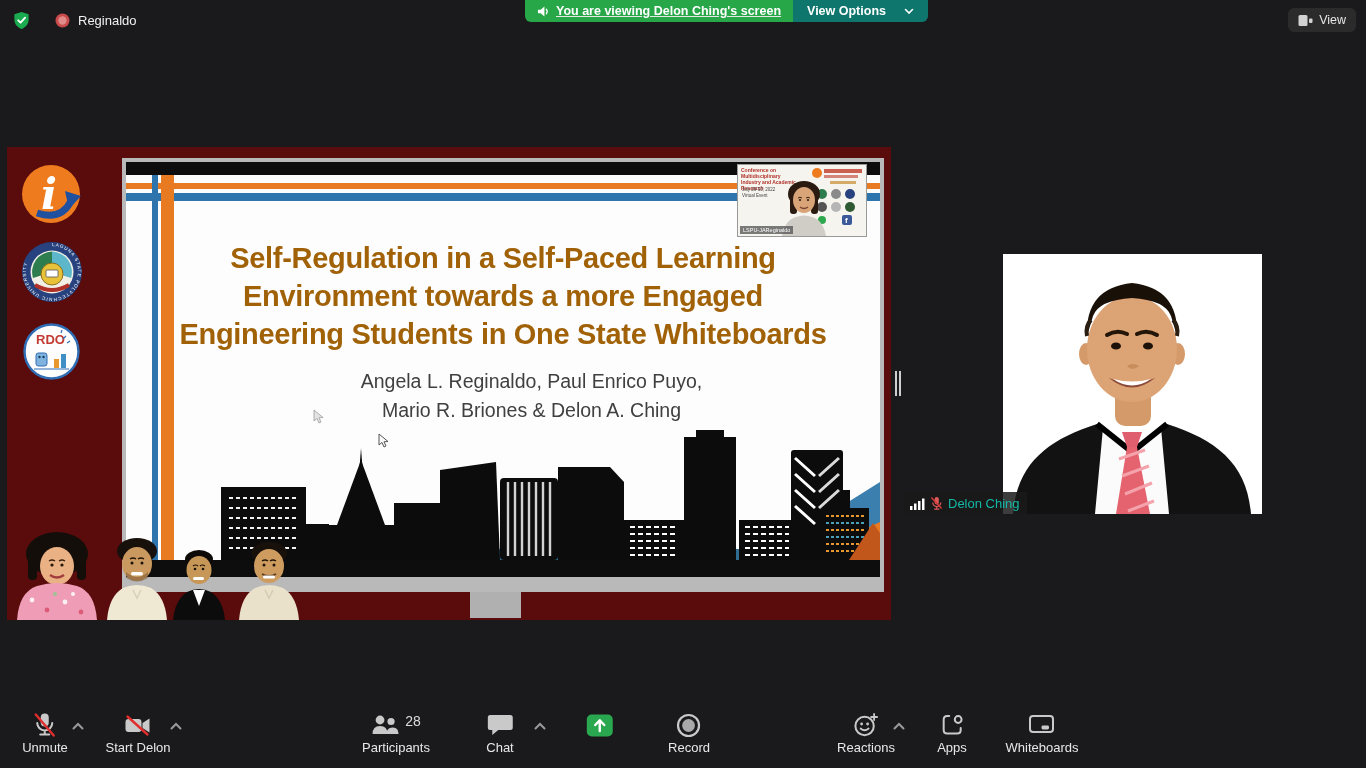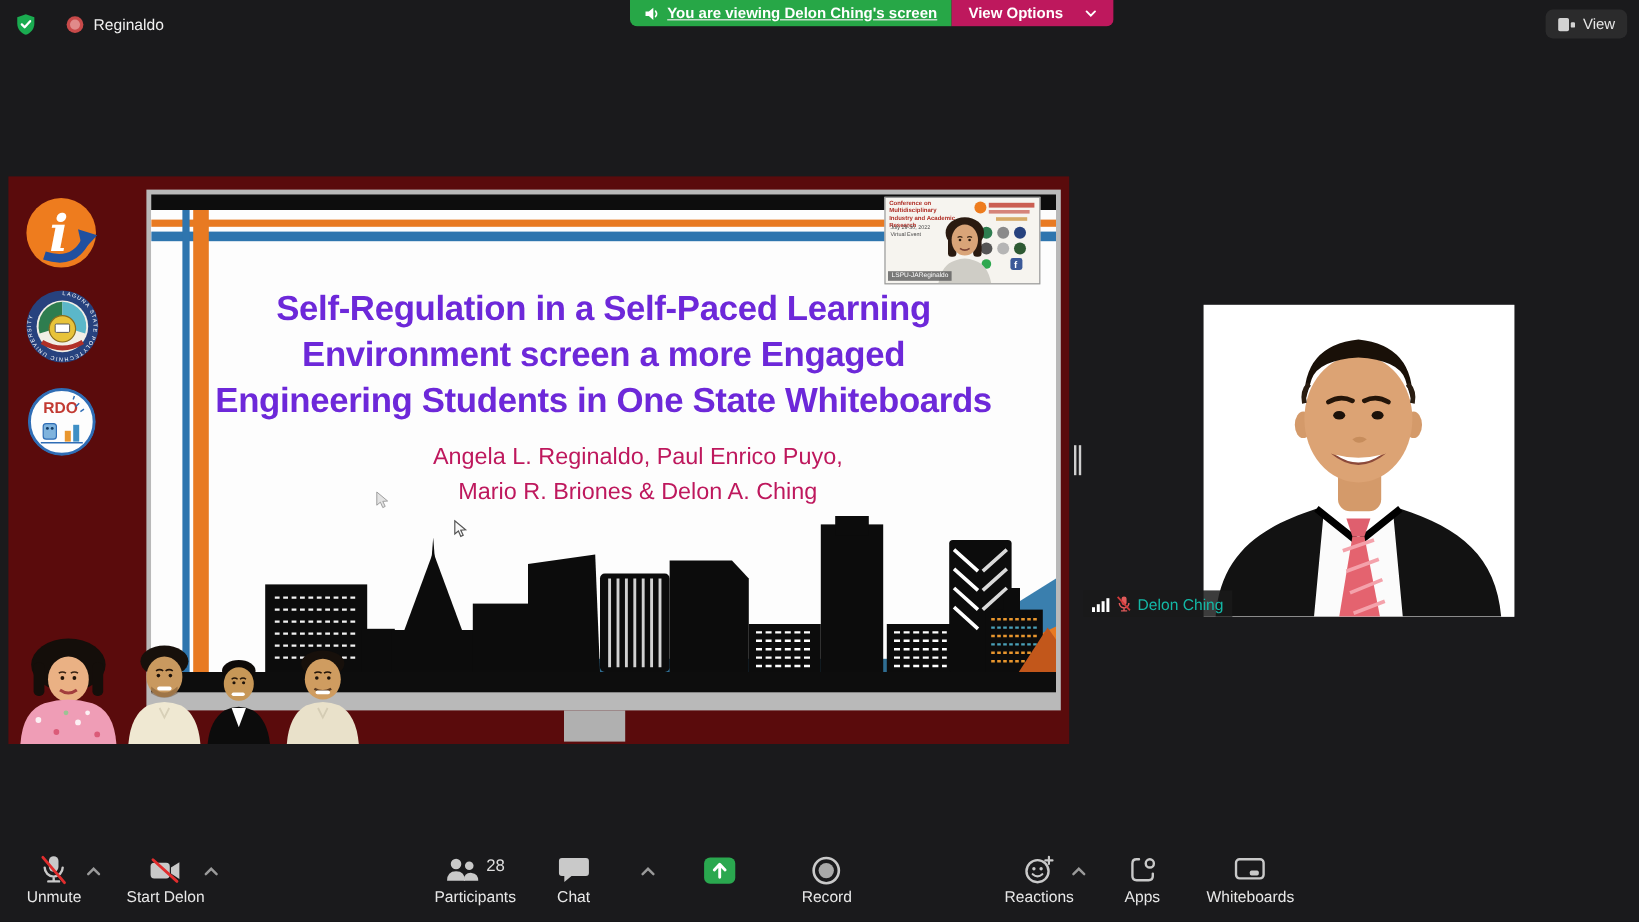--- a/index.html
+++ b/index.html
@@ -8,42 +8,42 @@
          font-family:"Liberation Sans",sans-serif;color:#e8e8e8;}
   .abs{position:absolute;}
 
   
   #topbar{left:0;top:0;width:1366px;height:40px;}
   #rec-group{left:12px;top:11px;display:flex;align-items:center;gap:8px;}
   #rec-label{font-size:13px;color:#f0f0f0;}
   #banner{left:525px;top:0;height:22px;display:flex;overflow:hidden;border-radius:0 0 6px 6px;}
   #banner-main{background:#27a747;display:flex;align-items:center;gap:6px;padding:0 12px;text-decoration:underline;}
   #banner-main span{font-size:12.5px;font-weight:bold;color:#fff;white-space:nowrap;}
-  #banner-opts{background:#be185d;display:flex;align-items:center;gap:18px;padding:0 14px;cursor:pointer;}
+  #banner-opts{background:#0f766e;display:flex;align-items:center;gap:18px;padding:0 14px;cursor:pointer;}
   #banner-opts span{font-size:12.5px;font-weight:bold;color:#fff;white-space:nowrap;}
   #view-btn{right:10px;top:8px;height:24px;background:#2b2b2c;border-radius:6px;display:flex;
             align-items:center;gap:6px;padding:0 10px;}
   #view-btn span{font-size:12.5px;color:#e6e6e6;}
 
   
   #share-area{left:7px;top:147px;width:884px;height:473px;background:#5a0b0c;}
   .side-logo{border-radius:50%;overflow:hidden;}
   #monitor{left:115px;top:11px;width:762px;height:434px;background:#b9b9b9;
            padding:4px 4px 15px 4px;}
   #monitor-inner{position:relative;width:754px;height:415px;background:#fff;}
   #mon-topbar{left:0;top:0;width:754px;height:13px;background:#0d0d0d;}
   #slide{left:0;top:13px;width:754px;height:385px;background:#fdfdfd;overflow:hidden;}
   #mon-bezel{left:0;top:398px;width:754px;height:17px;background:#0d0d0d;}
   #stand{left:463px;top:445px;width:51px;height:26px;background:#b0b0b0;}
 
   .h-stripe,.v-stripe{position:absolute;}
   #title-block{left:0;top:64px;width:754px;text-align:center;font-weight:bold;
-               font-size:29px;line-height:38px;color:#6d28d9;letter-spacing:-0.3px;}
+               font-size:29px;line-height:38px;color:#a16207;letter-spacing:-0.3px;}
   #authors-block{left:0;top:192px;width:811px;text-align:center;font-size:19.5px;
-                 line-height:29px;color:#be185d;}
+                 line-height:29px;color:#404040;}
 
   
   #presenter-overlay{left:611px;top:2px;width:130px;height:73px;background:#f6f4ef;
                      border:1px solid #999;overflow:hidden;filter:blur(0.3px);}
   .ov-red-text{font-size:5px;font-weight:bold;color:#b03028;line-height:6px;}
   .ov-date-text{font-size:4.5px;color:#444;line-height:5.5px;}
   #ov-nametag{position:absolute;left:2px;bottom:2px;background:rgba(90,90,90,0.8);
               color:#fff;font-size:5.5px;padding:1px 3px;}
 
   
@@ -165,21 +165,21 @@
 
         <div id="slide" class="abs">
 
           <div class="h-stripe" style="left:0;top:8px;width:754px;height:6px;background:#e87a22;"></div>
           <div class="h-stripe" style="left:0;top:18px;width:754px;height:8px;background:#2e75ae;"></div>
           <div class="v-stripe" style="left:26px;top:0;width:6px;height:385px;background:#2e75ae;"></div>
           <div class="v-stripe" style="left:35px;top:0;width:13px;height:385px;background:#e87a22;"></div>
 
           <div id="title-block" class="abs">
             <div>Self-Regulation in a Self-Paced Learning</div>
-            <div>Environment screen a more Engaged</div>
+            <div>Environment towards a more Engaged</div>
             <div>Engineering Students in One State Whiteboards</div>
           </div>
           <div id="authors-block" class="abs">
             <div>Angela L. Reginaldo, Paul Enrico Puyo,</div>
             <div>Mario R. Briones &amp; Delon A. Ching</div>
           </div>
 
           <svg class="abs" style="left:187px;top:234px;" width="12" height="16" viewBox="0 0 12 16">
             <path d="M1 1 L1 12 L4 9.5 L6 14 L8 13 L6 8.8 L10 8.5 Z" fill="#e3e3e3" stroke="#9a9a9a" stroke-width="0.8"></path>
           </svg>
@@ -410,21 +410,21 @@
           <circle cx="9" cy="7" r="4.4" fill="#c9c9c9"></circle>
           <path d="M1.5 21 q0-8 7.5-8 q7.5 0 7.5 8 Z" fill="#c9c9c9"></path>
           <circle cx="20" cy="8.5" r="3.6" fill="#c9c9c9"></circle>
           <path d="M15.5 21 q0-7 6.5-6.6 q5.5 0.4 5.5 6.6 Z" fill="#c9c9c9"></path>
         </svg>
         <span class="tb-count">28</span>
       </div>
       <span class="tb-label">Participants</span>
     </div>
 
-    <div class="tb-item" style="left:478px;">
+    <div class="tb-item" style="left:500px;">
       <div class="tb-icon-row">
         <svg width="26" height="24" viewBox="0 0 26 24">
           <path d="M3 2 h20 a2.5 2.5 0 0 1 2.5 2.5 v10 a2.5 2.5 0 0 1 -2.5 2.5 h-12 l-6 5 v-5 h-2 a2.5 2.5 0 0 1 -2.5 -2.5 v-10 A2.5 2.5 0 0 1 3 2 Z" fill="#c9c9c9"></path>
         </svg>
       </div>
       <span class="tb-label">Chat</span>
     </div>
     <svg class="caret" style="left:540px;" width="13" height="9" viewBox="0 0 13 9">
       <path d="M2 6.5 L6.5 2 L11 6.5" stroke="#9a9a9a" stroke-width="2" fill="none" stroke-linecap="round"></path>
     </svg>

